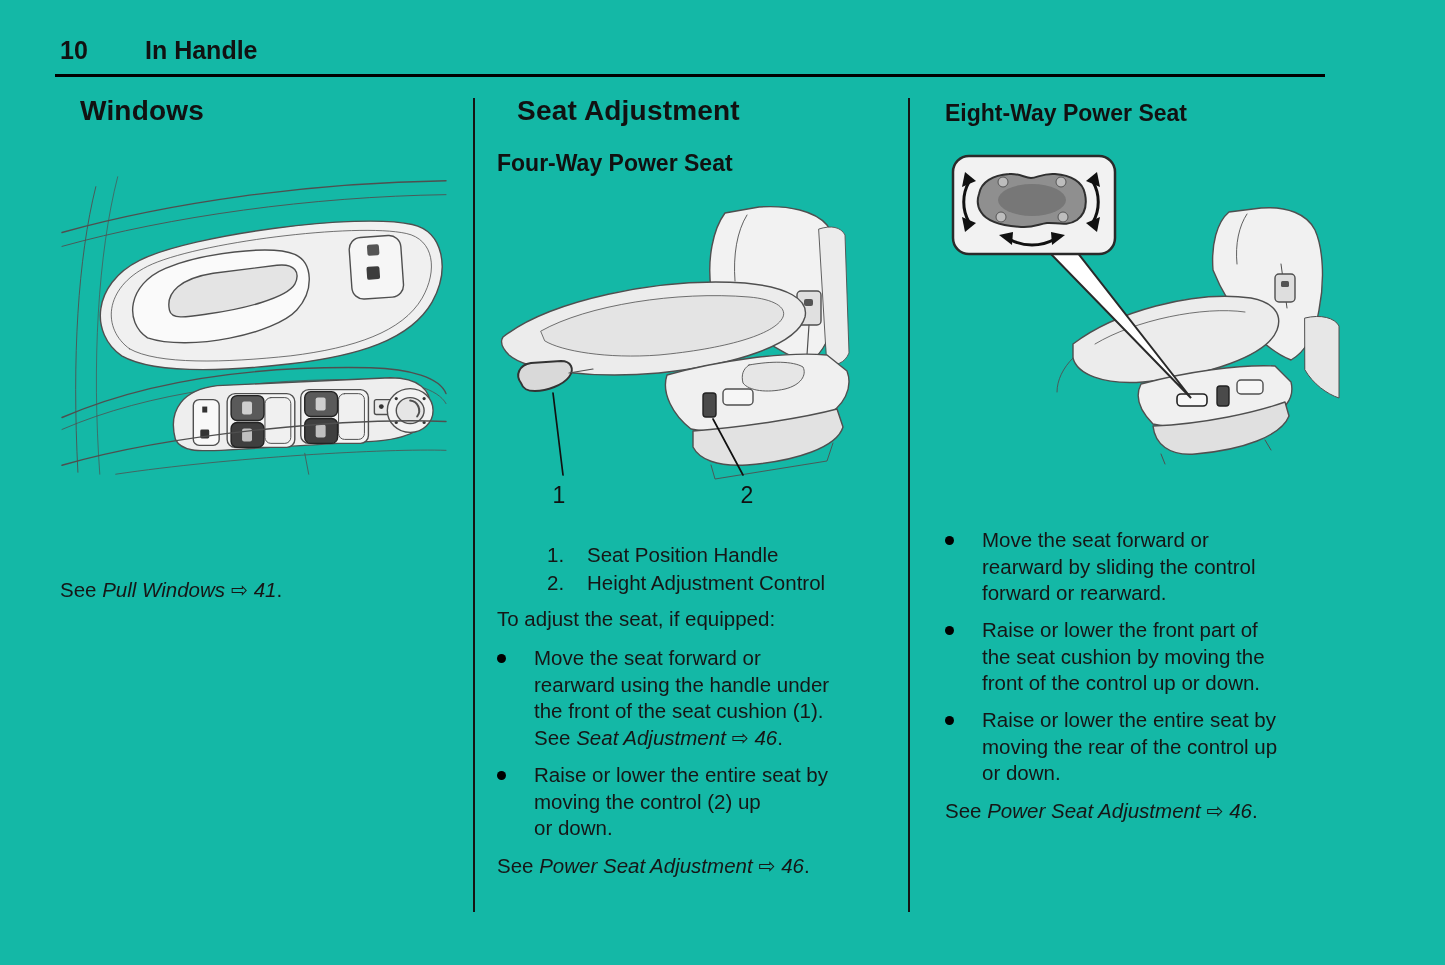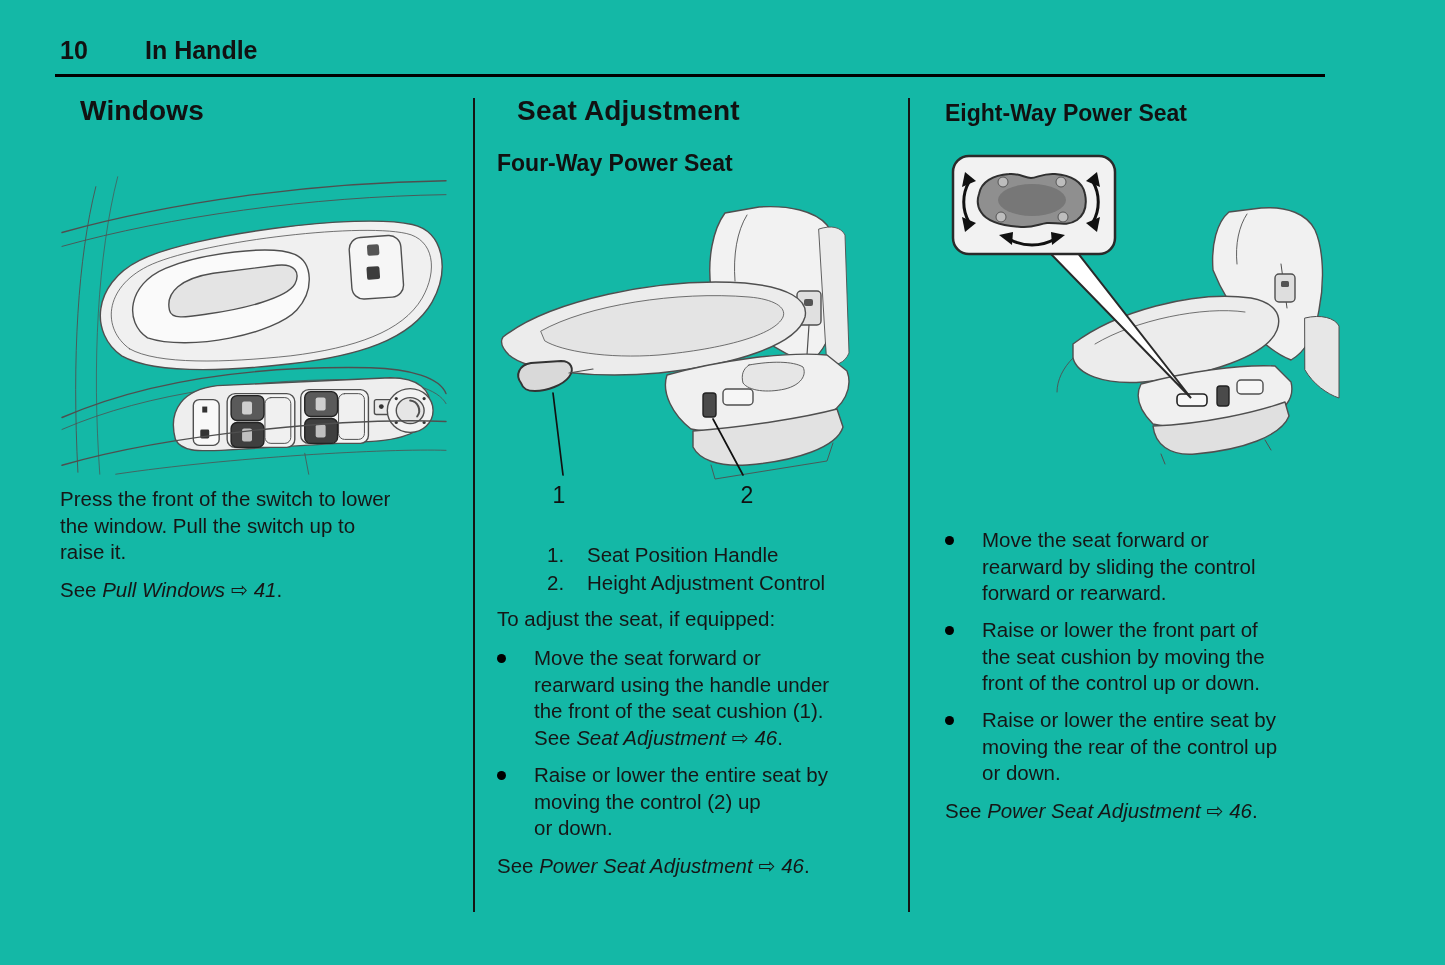--- a/index.html
+++ b/index.html
@@ -110,23 +110,20 @@
             <circle cx="338" cy="255" r="1.6" fill="#333" stroke="none"></circle>
             <circle cx="366" cy="255" r="1.6" fill="#333" stroke="none"></circle>
           </g>
           <path d="M2,298 C120,264 300,250 388,254"></path>
           <path d="M56,307 C170,290 330,281 388,283" stroke-width="0.8"></path>
           <path d="M250,307 L246,286" stroke-width="0.8"></path>
         </g>
       </svg>
     </figure>
 
-    <p class="body-text" style="top:486px;">Press the front of the switch to lower
-the window. Pull the switch up to
-raise it.</p>
     <p class="see-line" style="top:577px;"><span>See </span><em>Pull Windows</em><span> ⇨ </span><em>41</em><span>.</span></p>
   </section>
 
   <section class="col" style="left:497px; width:392px;">
     <h2 class="h2" style="top:95px;">Seat Adjustment</h2>
     <h3 class="h3" style="top:150px;">Four-Way Power Seat</h3>
 
     <figure class="illus" style="top:203px; width:378px; height:310px;">
       <svg viewBox="0 0 378 310" width="378" height="310">
         <g fill="none" stroke="#4f4f4f" stroke-width="1.4" stroke-linecap="round" stroke-linejoin="round">

